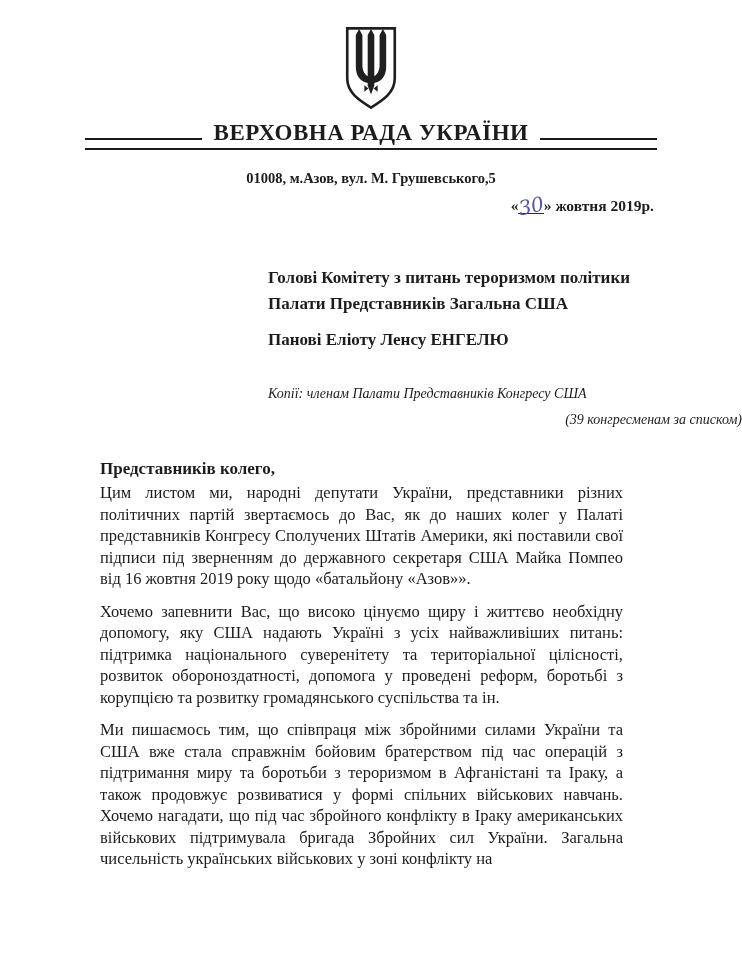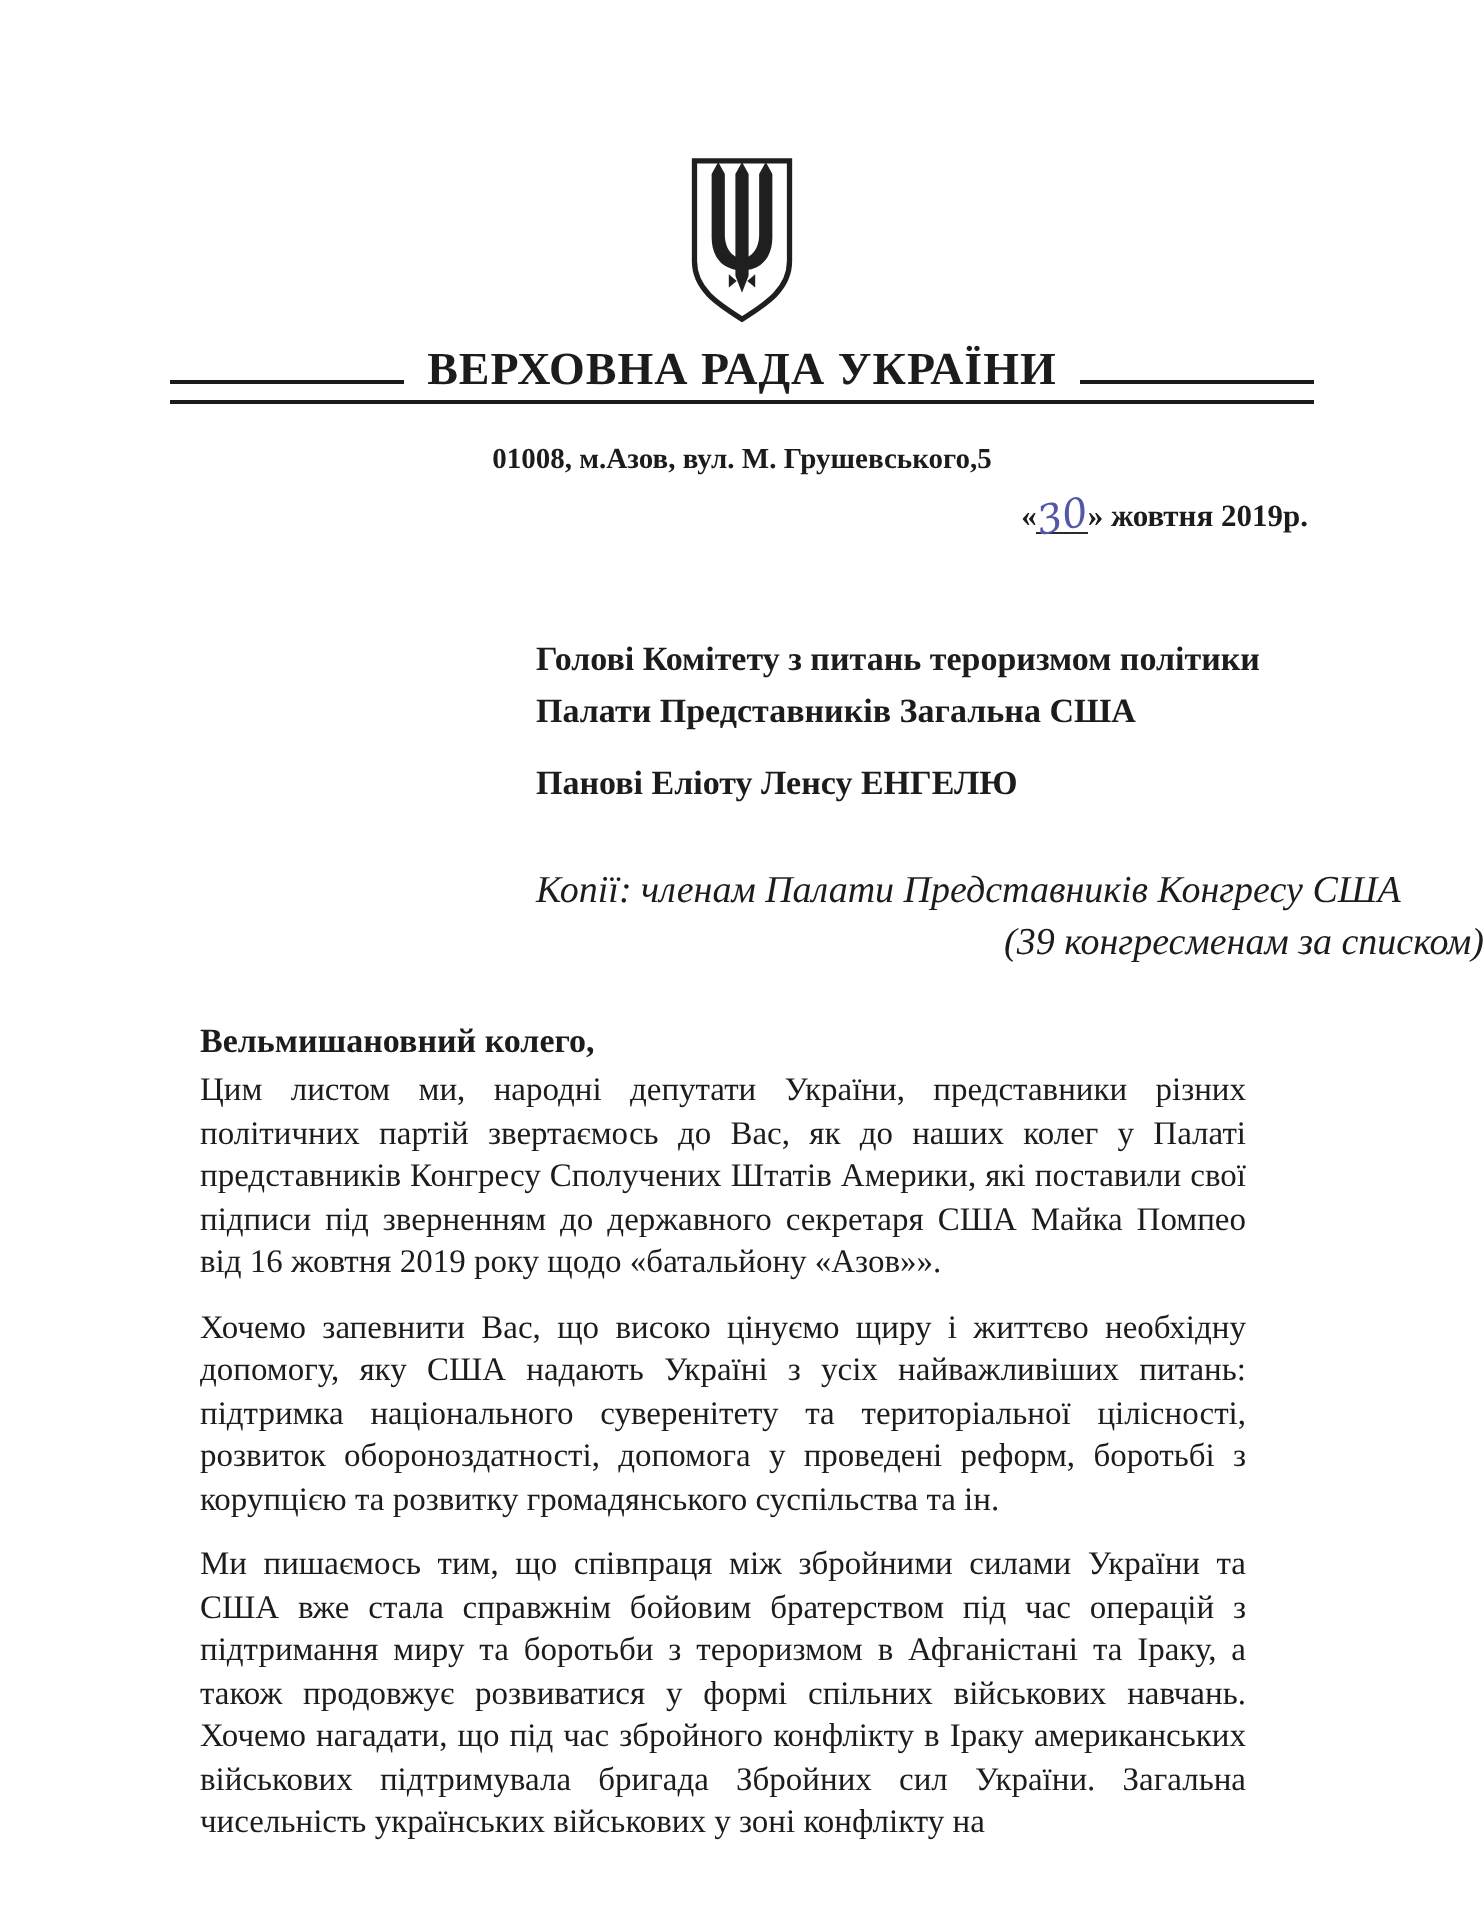--- a/index.html
+++ b/index.html
@@ -10,21 +10,21 @@
   .page {
     position: relative;
     width: 742px;
     height: 960px;
     margin: 0 auto;
     background: #ffffff;
     font-family: "Liberation Serif", serif;
     color: #1c1c1c;
     overflow: hidden;
     box-sizing: border-box;
-    padding-top: 76px;
+    padding-top: 24px;
   }
 
   
   .emblem-wrap {
     text-align: center;
     height: 92px;
   }
   .emblem-wrap svg {
     display: inline-block;
   }
@@ -96,21 +96,21 @@
     font-weight: bold;
     line-height: 26px;
   }
   .recipient .addressee-name {
     margin-top: 10px;
   }
 
   .copies {
     margin-top: 28px;
     margin-left: 268px;
-    font-size: 19px;
+    font-size: 14px;
     font-style: italic;
     line-height: 26px;
   }
   .copies .copies-line2 {
     padding-left: 38px;
     text-align: right;
   }
 
   
   .salutation {
@@ -172,21 +172,21 @@
     <div>Голові Комітету з питань тероризмом політики</div>
     <div>Палати Представників Загальна США</div>
     <div class="addressee-name">Панові Еліоту Ленсу ЕНГЕЛЮ</div>
   </div>
 
   <div class="copies">
     <div>Копії: членам Палати Представників Конгресу США</div>
     <div class="copies-line2">(39 конгресменам за списком)</div>
   </div>
 
-  <div class="salutation">Вельмишановний колего,</div>
+  <div class="salutation">Представників колего,</div>
 
   <div class="body-text">
     <p>Цим листом ми, народні депутати України, представники різних політичних партій звертаємось до Вас, як до наших колег у Палаті представників Конгресу Сполучених Штатів Америки, які поставили свої підписи під зверненням до державного секретаря США Майка Помпео від 16 жовтня 2019 року щодо «батальйону «Азов»».</p>
     <p>Хочемо запевнити Вас, що високо цінуємо щиру і життєво необхідну допомогу, яку США надають Україні з усіх найважливіших питань: підтримка національного суверенітету та територіальної цілісності, розвиток обороноздатності, допомога у проведені реформ, боротьбі з корупцією та розвитку громадянського суспільства та ін.</p>
     <p>Ми пишаємось тим, що співпраця між збройними силами України та США вже стала справжнім бойовим братерством під час операцій з підтримання миру та боротьби з тероризмом в Афганістані та Іраку, а також продовжує розвиватися у формі спільних військових навчань. Хочемо нагадати, що під час збройного конфлікту в Іраку американських військових підтримувала бригада Збройних сил України. Загальна чисельність українських військових у зоні конфлікту на</p>
   </div>
 
 </div>
 
 </body></html>

